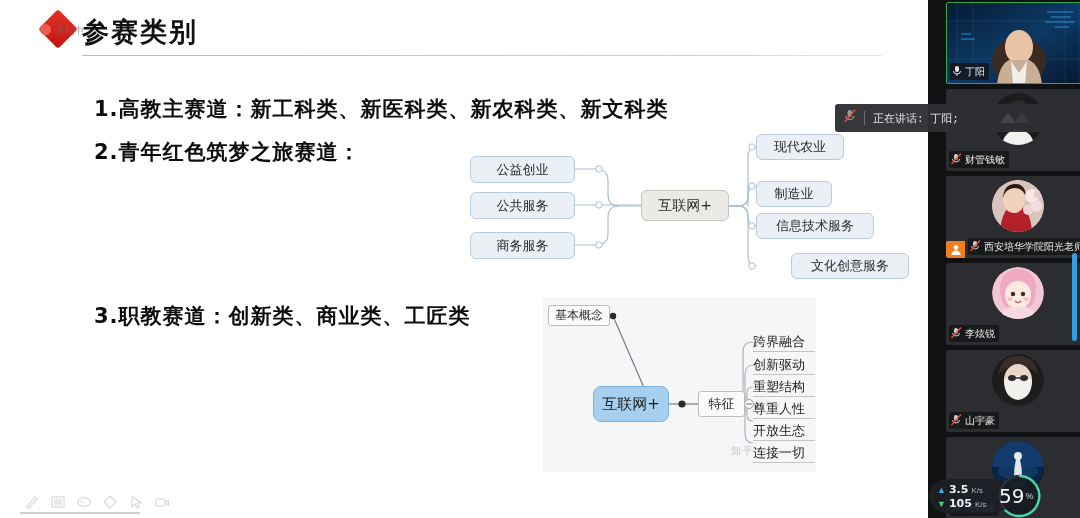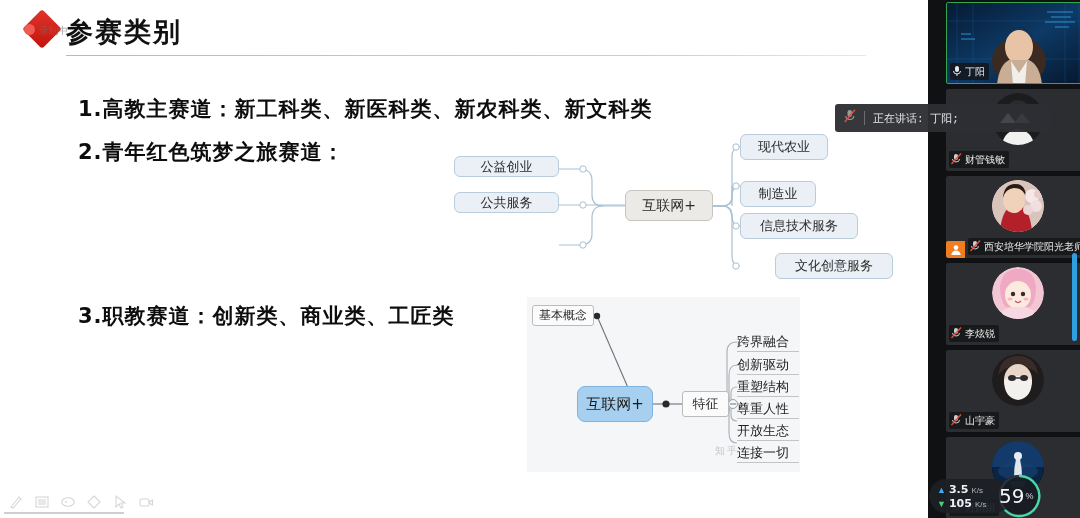--- a/index.html
+++ b/index.html
@@ -5,21 +5,21 @@
   * { margin:0; padding:0; box-sizing:border-box; }
   html,body { width:1080px; height:518px; overflow:hidden; }
   body {
     font-family: "Liberation Sans", "DejaVu Sans", sans-serif;
     background:#ffffff;
     position:relative;
   }
 
   
   #slide{
-    position:absolute; left:0; top:0; width:928px; height:518px;
+    position:absolute; left:16px; top:0; width:928px; height:518px;
     background:#ffffff; overflow:hidden;
   }
 
   
   #rec-badge{
     position:absolute; left:22px; top:12px; width:46px; height:34px;
     z-index:4; display:flex; align-items:center; justify-content:center;
   }
   #rec-diamond{
     position:absolute; left:6px; top:3px; width:28px; height:28px;
@@ -64,21 +64,21 @@
   .mnode{
     position:absolute; background:#eaf0f6; border:1px solid #b8ccdc;
     border-radius:6px; color:#2b2b2b; font-size:13px;
     display:flex; align-items:center; justify-content:center;
     white-space:nowrap;
     font-family:"DejaVu Sans","Liberation Sans",serif;
   }
   .mnode.center{
     background:#eceae6; border-color:#c9c4bd; font-size:14px;
   }
-  #map1 .lbranch{ left:14px; width:105px; height:21px; }
+  #map1 .lbranch{ left:14px; width:105px; height:27px; }
   #m1-l1{ top:28px; } #m1-l2{ top:64px; } #m1-l3{ top:104px; }
   #m1-c{ left:185px; top:62px; width:88px; height:31px; }
   #map1 .rbranch{ left:300px; height:26px; }
   #m1-r1{ top:6px;  width:88px; }
   #m1-r2{ top:45px; width:76px;margin-top:8px; }
   #m1-r3{ top:85px; width:118px; }
   #m1-r4{ top:125px; width:118px;margin-left:35px; }
   #map1 svg,#map2 svg{ position:absolute; left:0; top:0; overflow:visible; }
 
   
@@ -243,20 +243,21 @@
         <circle cx="143" cy="77" r="3.2"></circle>
         <circle cx="143" cy="117" r="3.2"></circle>
         <circle cx="296" cy="19" r="3.2"></circle>
         <circle cx="296" cy="58" r="3.2"></circle>
         <circle cx="296" cy="98" r="3.2"></circle>
         <circle cx="296" cy="138" r="3.2"></circle>
       </g>
     </svg>
     <div class="mnode lbranch" id="m1-l1">公益创业</div>
     <div class="mnode lbranch" id="m1-l2">公共服务</div>
+    <div class="mnode lbranch" id="m1-l3">商务服务</div>
     <div class="mnode center" id="m1-c">互联网+</div>
     <div class="mnode rbranch" id="m1-r1">现代农业</div>
     <div class="mnode rbranch" id="m1-r2">制造业</div>
     <div class="mnode rbranch" id="m1-r3">信息技术服务</div>
     <div class="mnode rbranch" id="m1-r4">文化创意服务</div>
   </div>
 
   <div id="map2">
     <svg width="273" height="175">
       <g fill="none" stroke="#6e737a" stroke-width="1.1">

